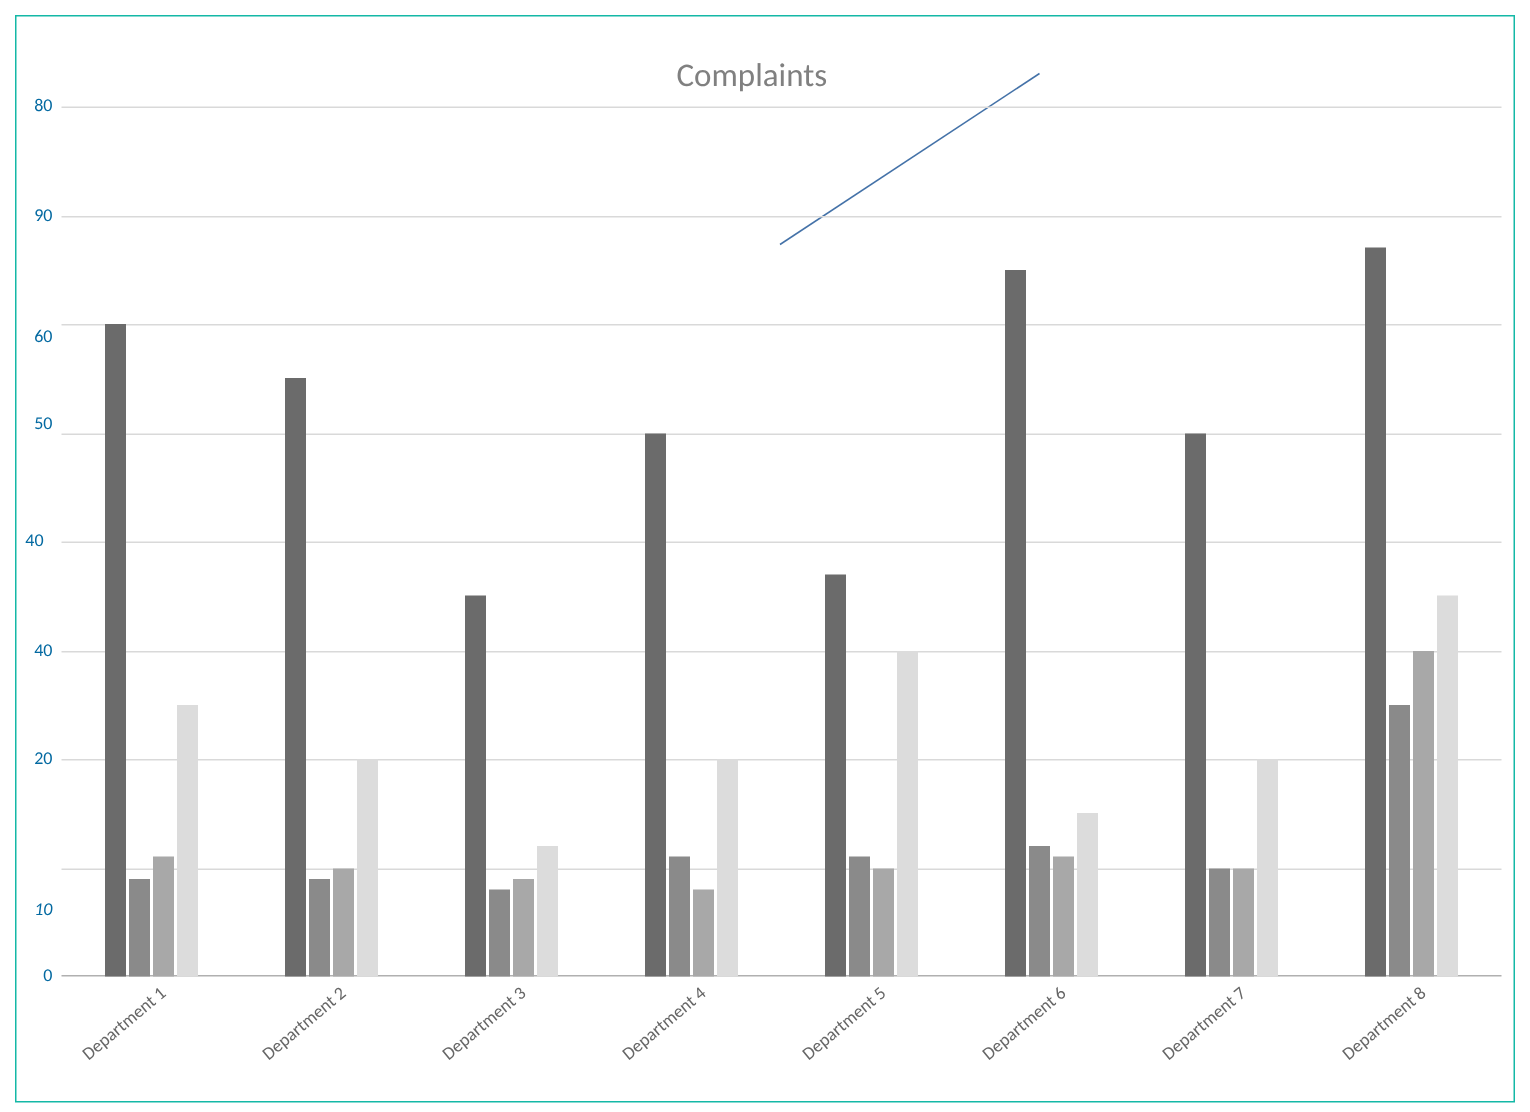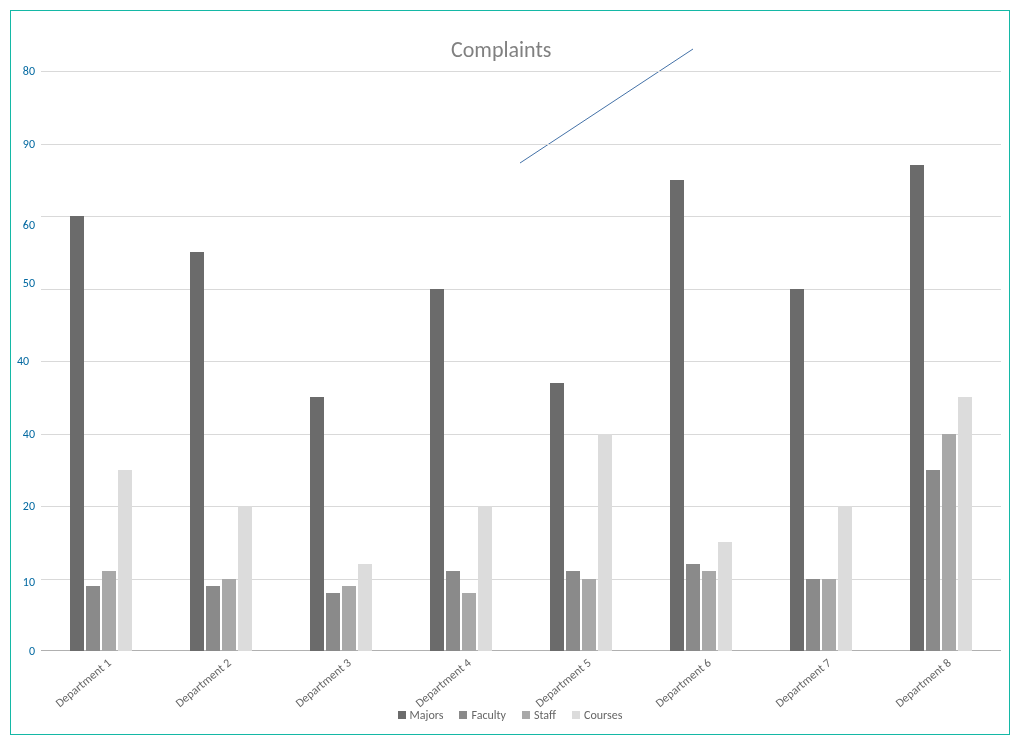--- a/index.html
+++ b/index.html
@@ -123,21 +123,21 @@
 
 
   <svg class="connector" width="1000" height="200" style="left:0;top:0;">
     <line x1="682" y1="38" x2="509" y2="152" stroke="#4472a8" stroke-width="1"></line>
   </svg>
 
   <div class="plot-area" id="plot">
     <div class="baseline"></div>
   <div class="ytick" style="top: 580px;">0</div>
       <div class="gridline" style="top: 507.5px;"></div>
-      <div class="ytick" style="top: 511px;">10</div>
+      <div class="ytick" style="top: 536px; font-style: italic;">10</div>
       <div class="gridline" style="top: 435px;"></div>
       <div class="ytick" style="top: 435px; text-align: right;">20</div>
       <div class="gridline" style="top: 362.5px;"></div>
       <div class="ytick" style="top: 362.5px;">40</div>
       <div class="gridline" style="top: 290px;"></div>
       <div class="ytick" style="top: 290px; text-align: center;">40</div>
       <div class="gridline" style="top: 217.5px;"></div>
       <div class="ytick" style="top: 212px;">50</div>
       <div class="gridline" style="top: 145px;"></div>
       <div class="ytick" style="top: 154px;">60</div>
@@ -196,31 +196,13 @@
       </div>
       <div class="group" style="left: 840px; width: 120px;">
         <div class="bar s0" style="left: 29px; width: 14px; height: 485.75px;"></div>
         <div class="bar s1" style="left: 45px; width: 14px; height: 181.25px;"></div>
         <div class="bar s2" style="left: 61px; width: 14px; height: 217.5px;"></div>
         <div class="bar s3" style="left: 77px; width: 14px; height: 253.75px;"></div>
         <div class="xlabel">Department 8</div>
       </div>
     </div>
 
-  <div class="legend">
-    <div class="legend-item">
-        <span class="swatch s0"></span>
-        <span>Majors</span>
-      </div>
-    <div class="legend-item">
-        <span class="swatch s1"></span>
-        <span>Faculty</span>
-      </div>
-    <div class="legend-item">
-        <span class="swatch s2"></span>
-        <span>Staff</span>
-      </div>
-    <div class="legend-item">
-        <span class="swatch s3"></span>
-        <span>Courses</span>
-      </div>
-  </div>
 </div>
 
 </body></html>

